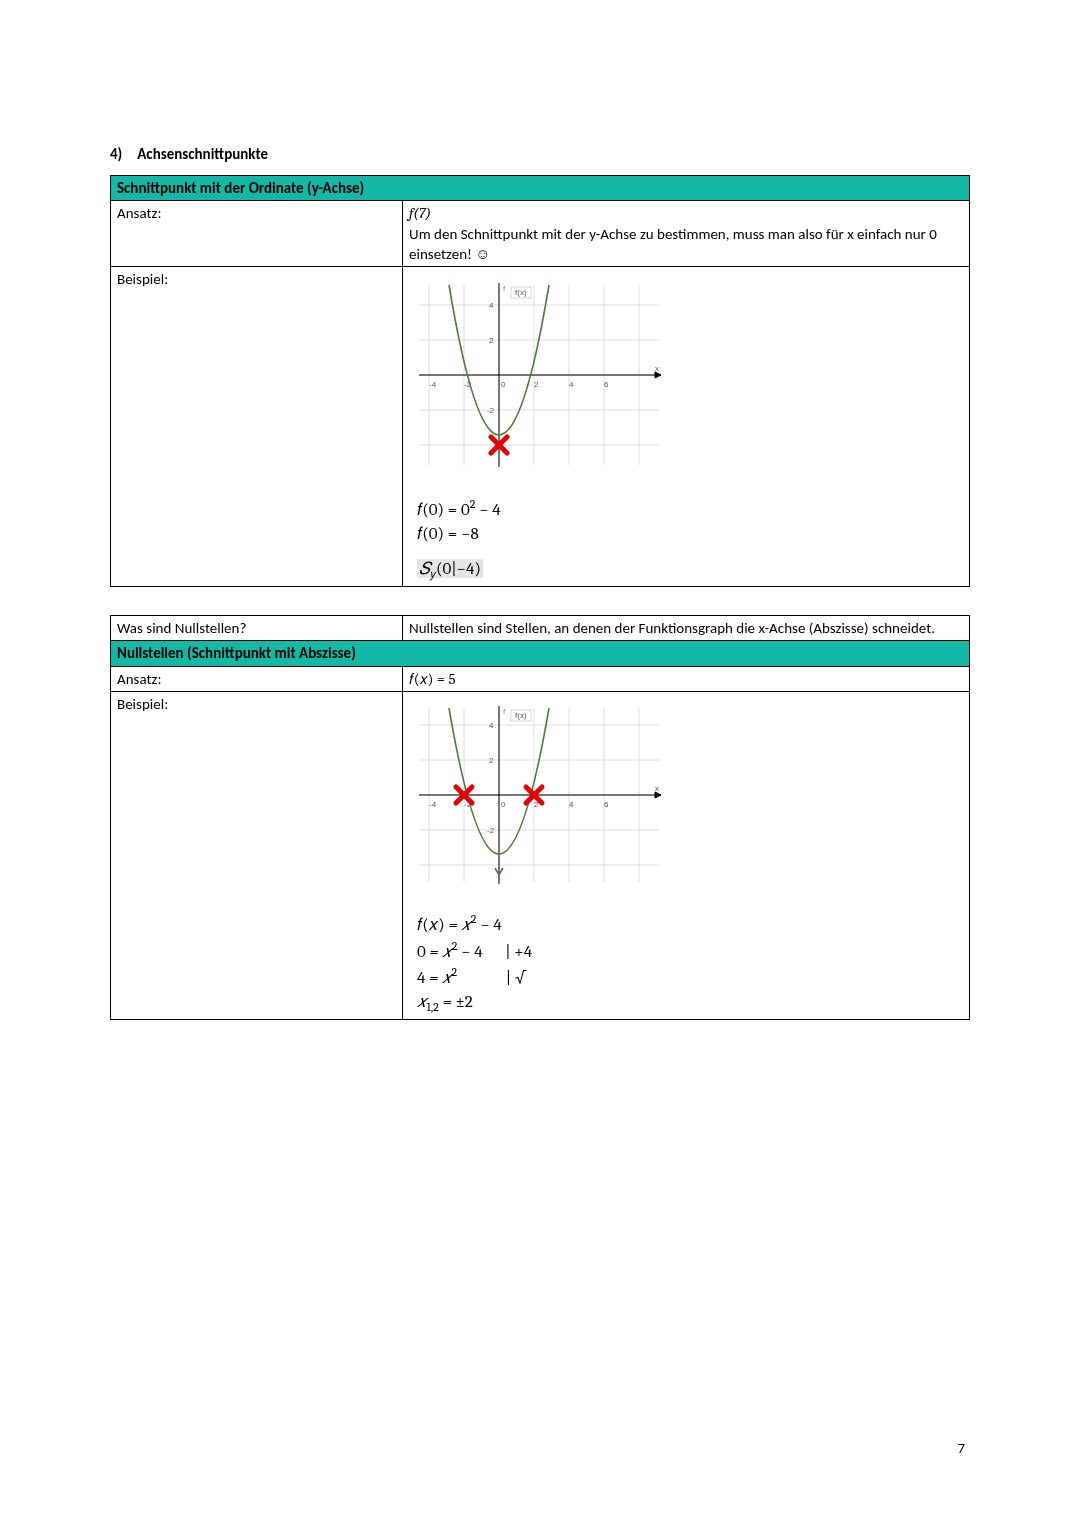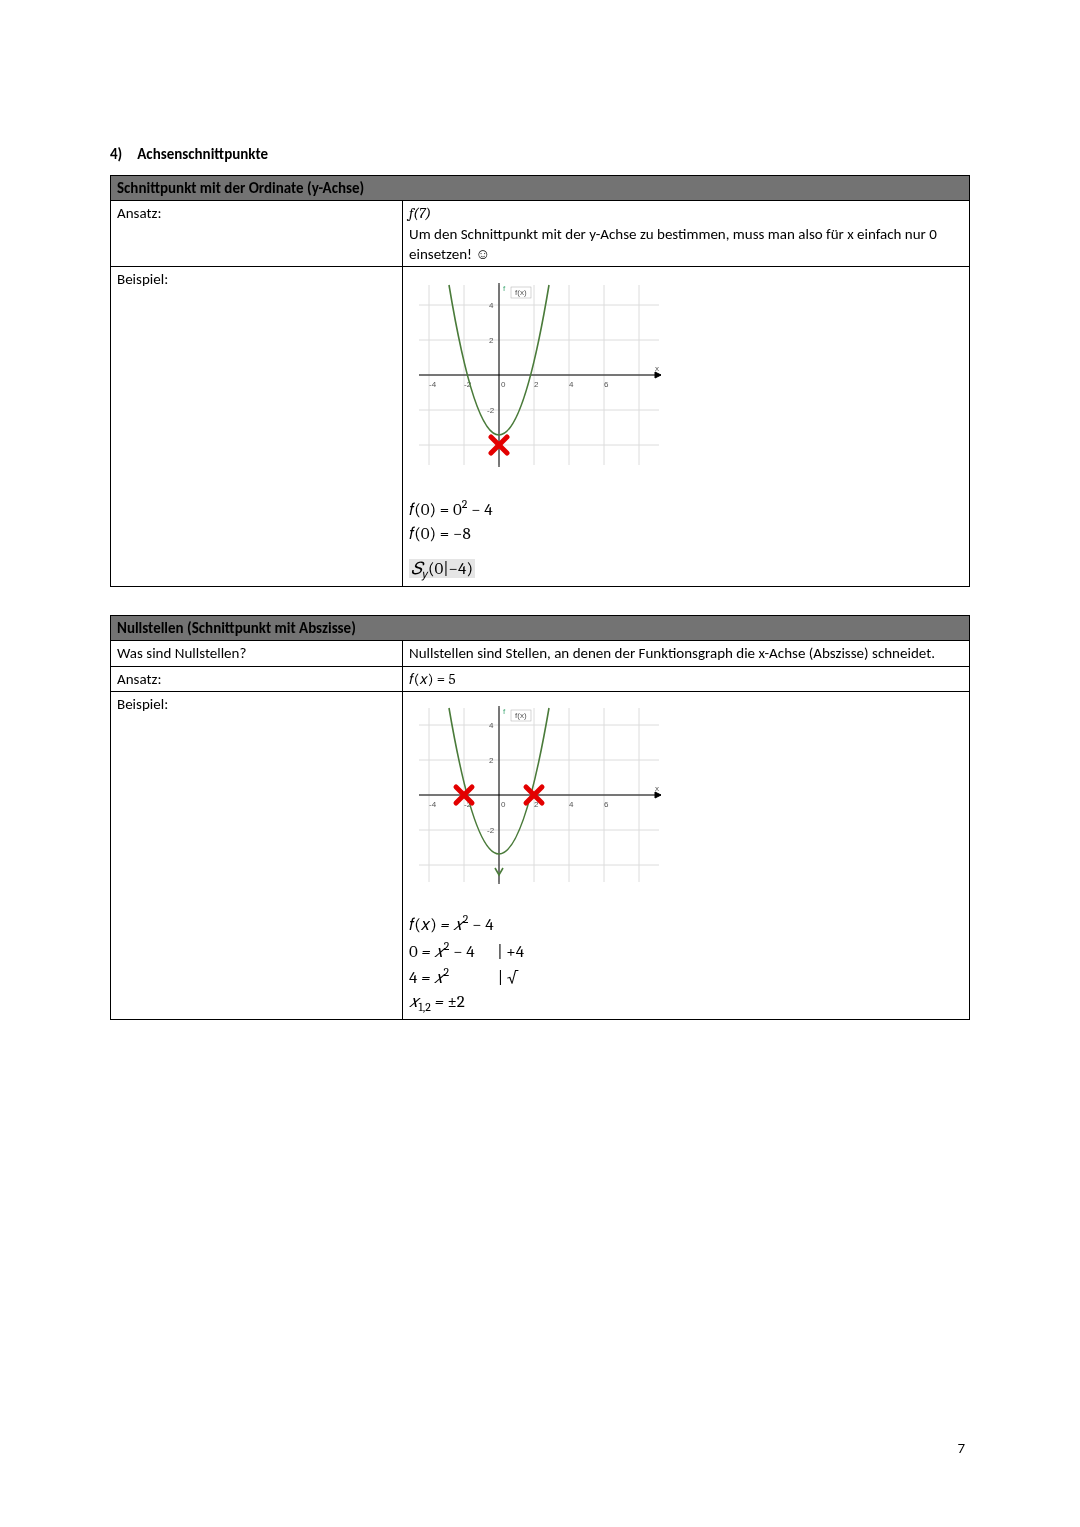--- a/index.html
+++ b/index.html
@@ -28,21 +28,21 @@
   }
   table.document-table td, table.document-table th {
     border: 1px solid #000;
     padding: 2px 6px;
     vertical-align: top;
     text-align: left;
     font-size: 15px;
     line-height: 1.35;
   }
   table.document-table th.row-header {
-    background: #737373;
+    background: #14b8a6;
     font-weight: bold;
   }
   .col-left {
     width: 34%;
   }
   .col-right {
     width: 66%;
   }
   .math {
     font-family: Cambria, "Times New Roman", serif;
@@ -55,21 +55,21 @@
     background: #e5e5e5;
     padding: 0 2px;
   }
   .graph-wrap {
     padding: 6px 0 10px 0;
   }
   .eq-block {
     margin: 6px 0 2px 0;
     font-size: 17px;
   }
-  .eq-block .row { margin: 1px 0; }
+  .eq-block .row { margin: 1px 8px; }
   .page-number {
     position: absolute;
     bottom: 70px;
     right: 115px;
     font-size: 15px;
   }
   svg text { font-family: Arial, sans-serif; }
 </style>
 </head>
 <body>
@@ -150,25 +150,25 @@
           </div>
         </div>
       </td>
     </tr>
   </tbody>
     </table>
 
   <table class="document-table">
     <tbody>
         <tr>
-      <th class="row-header" colspan="2">Nullstellen (Schnittpunkt mit Abszisse)</th>
-    </tr>
-    <tr>
       <td class="col-left">Was sind Nullstellen?</td>
       <td class="col-right">Nullstellen sind Stellen, an denen der Funktionsgraph die x-Achse (Abszisse) schneidet.</td>
+    </tr>
+    <tr>
+      <th class="row-header" colspan="2">Nullstellen (Schnittpunkt mit Abszisse)</th>
     </tr>
     <tr>
       <td class="col-left">Ansatz:</td>
       <td class="col-right math"><span class="upright">𝑓(𝑥) = 5</span></td>
     </tr>
     <tr>
       <td class="col-left">Beispiel:</td>
       <td class="col-right">
         <div class="graph-wrap">
           <svg width="260" height="190" viewBox="0 0 260 190">

